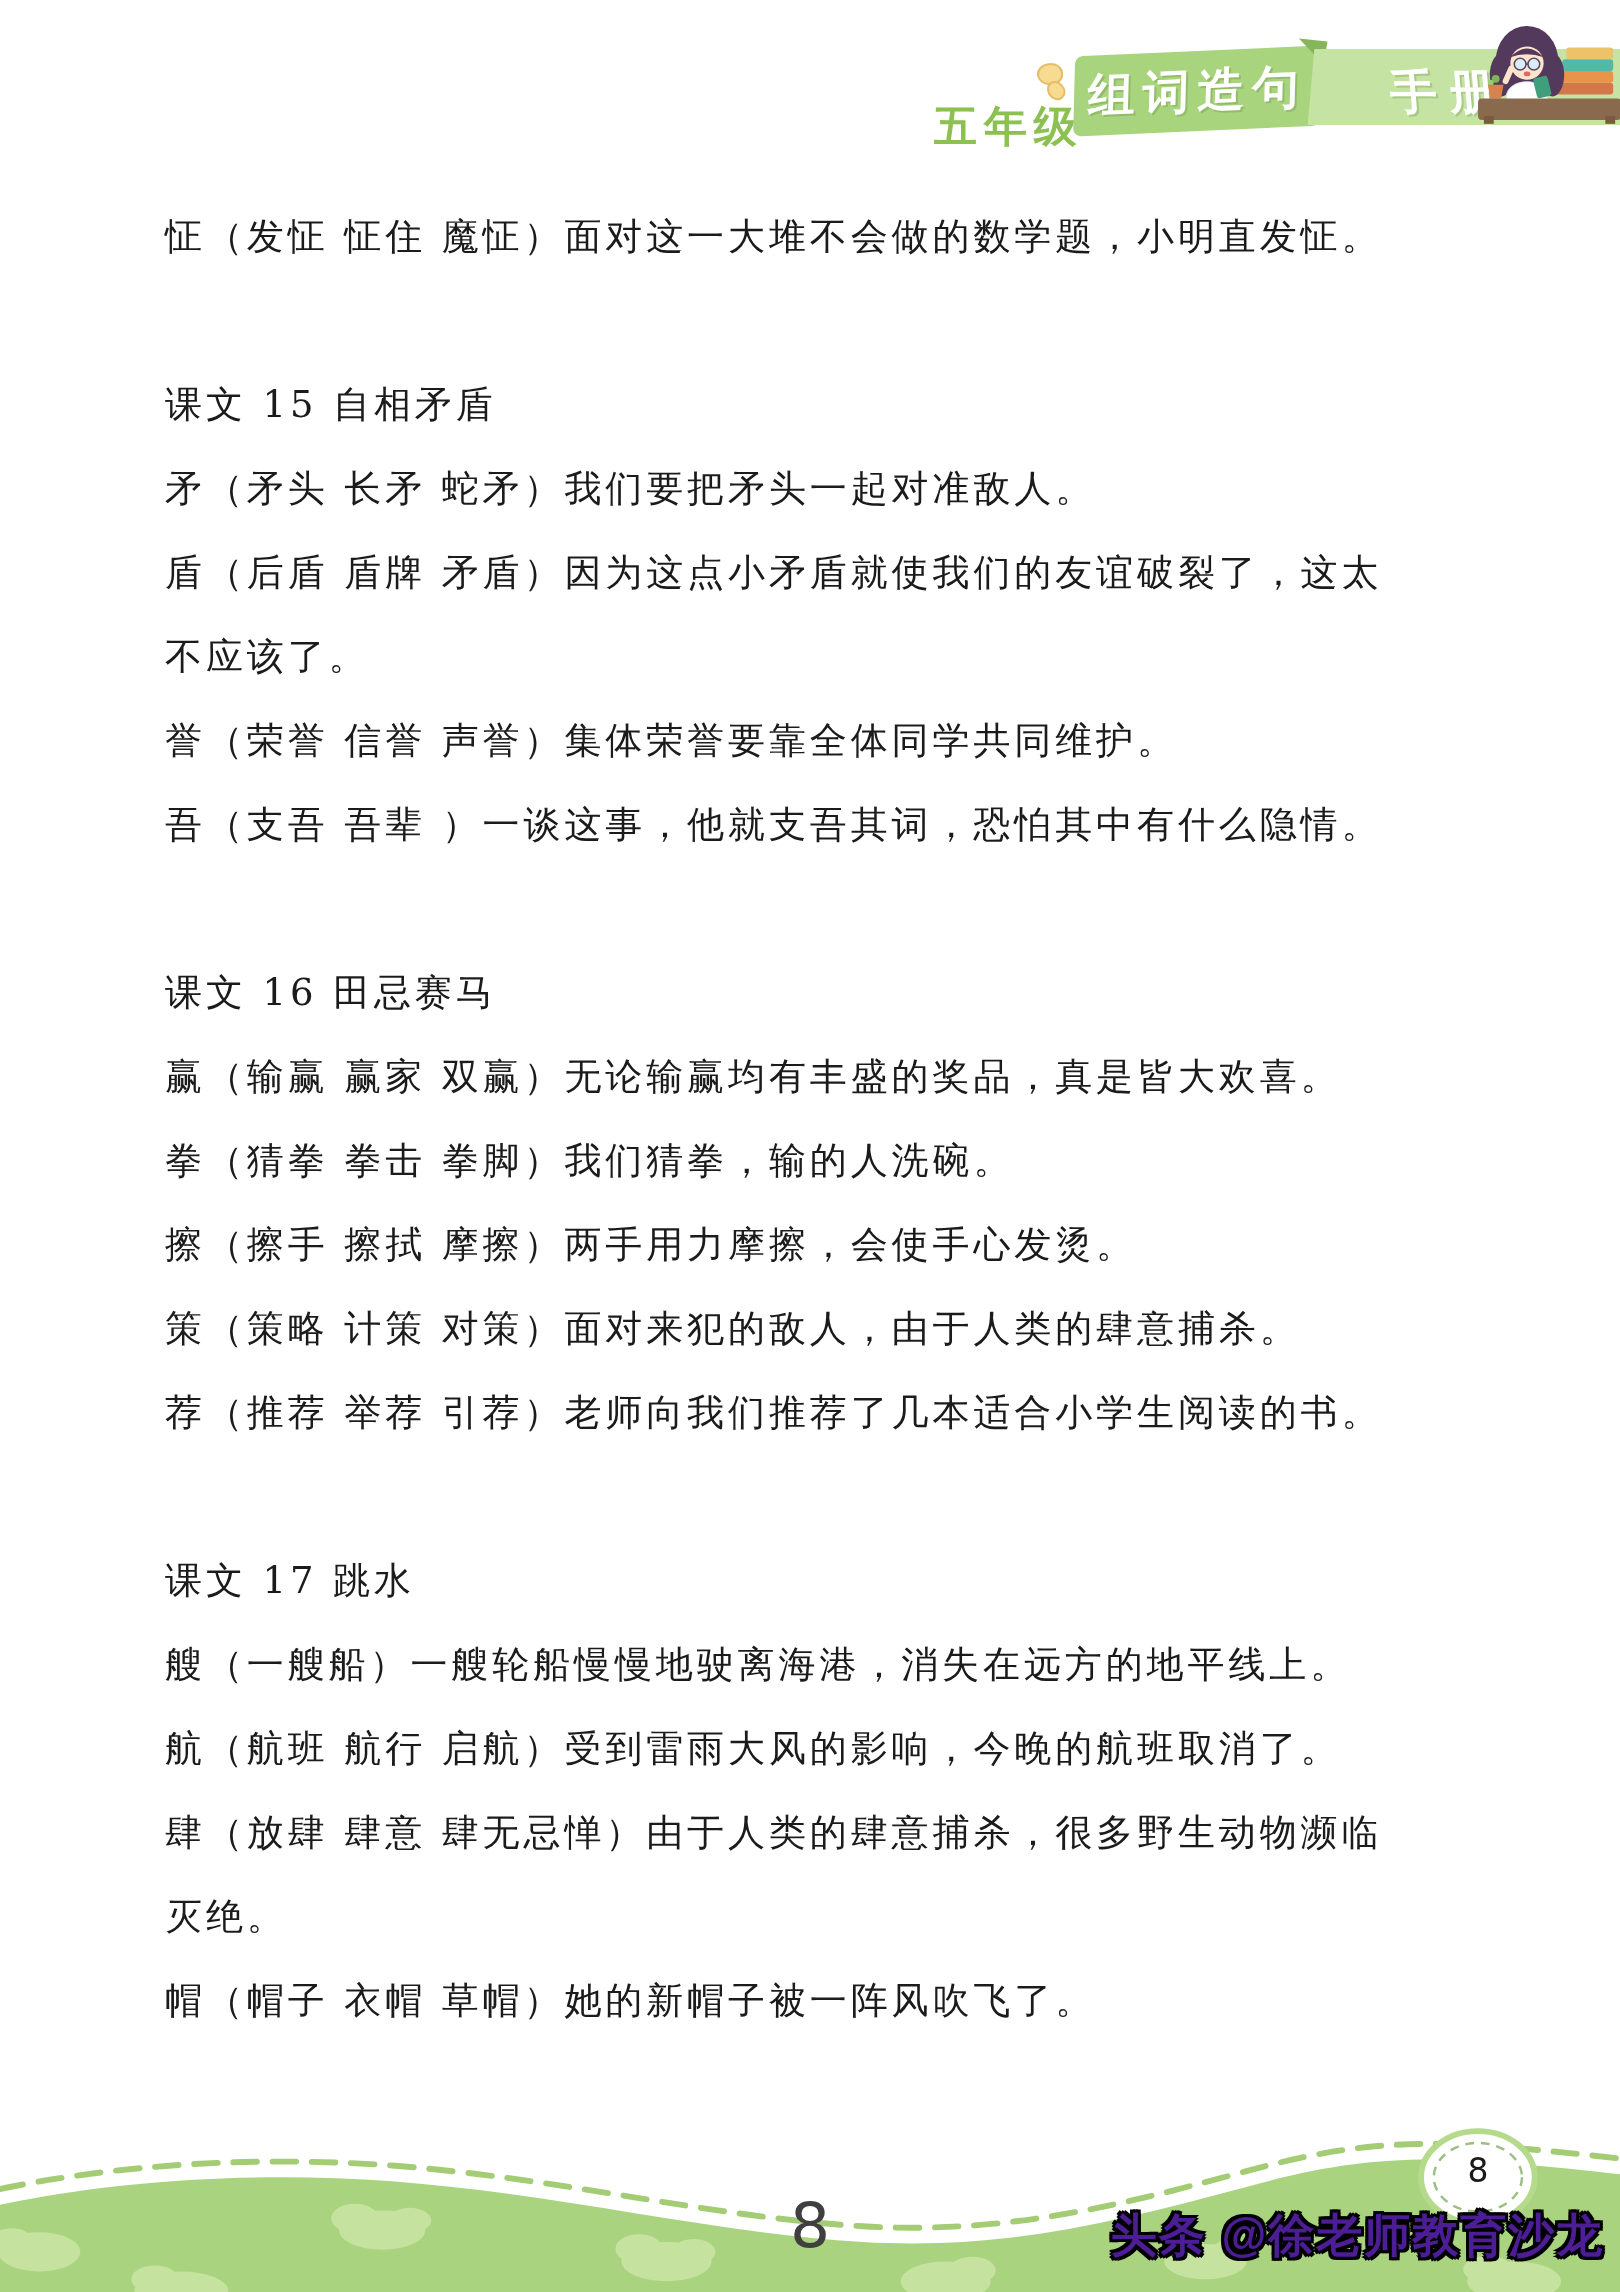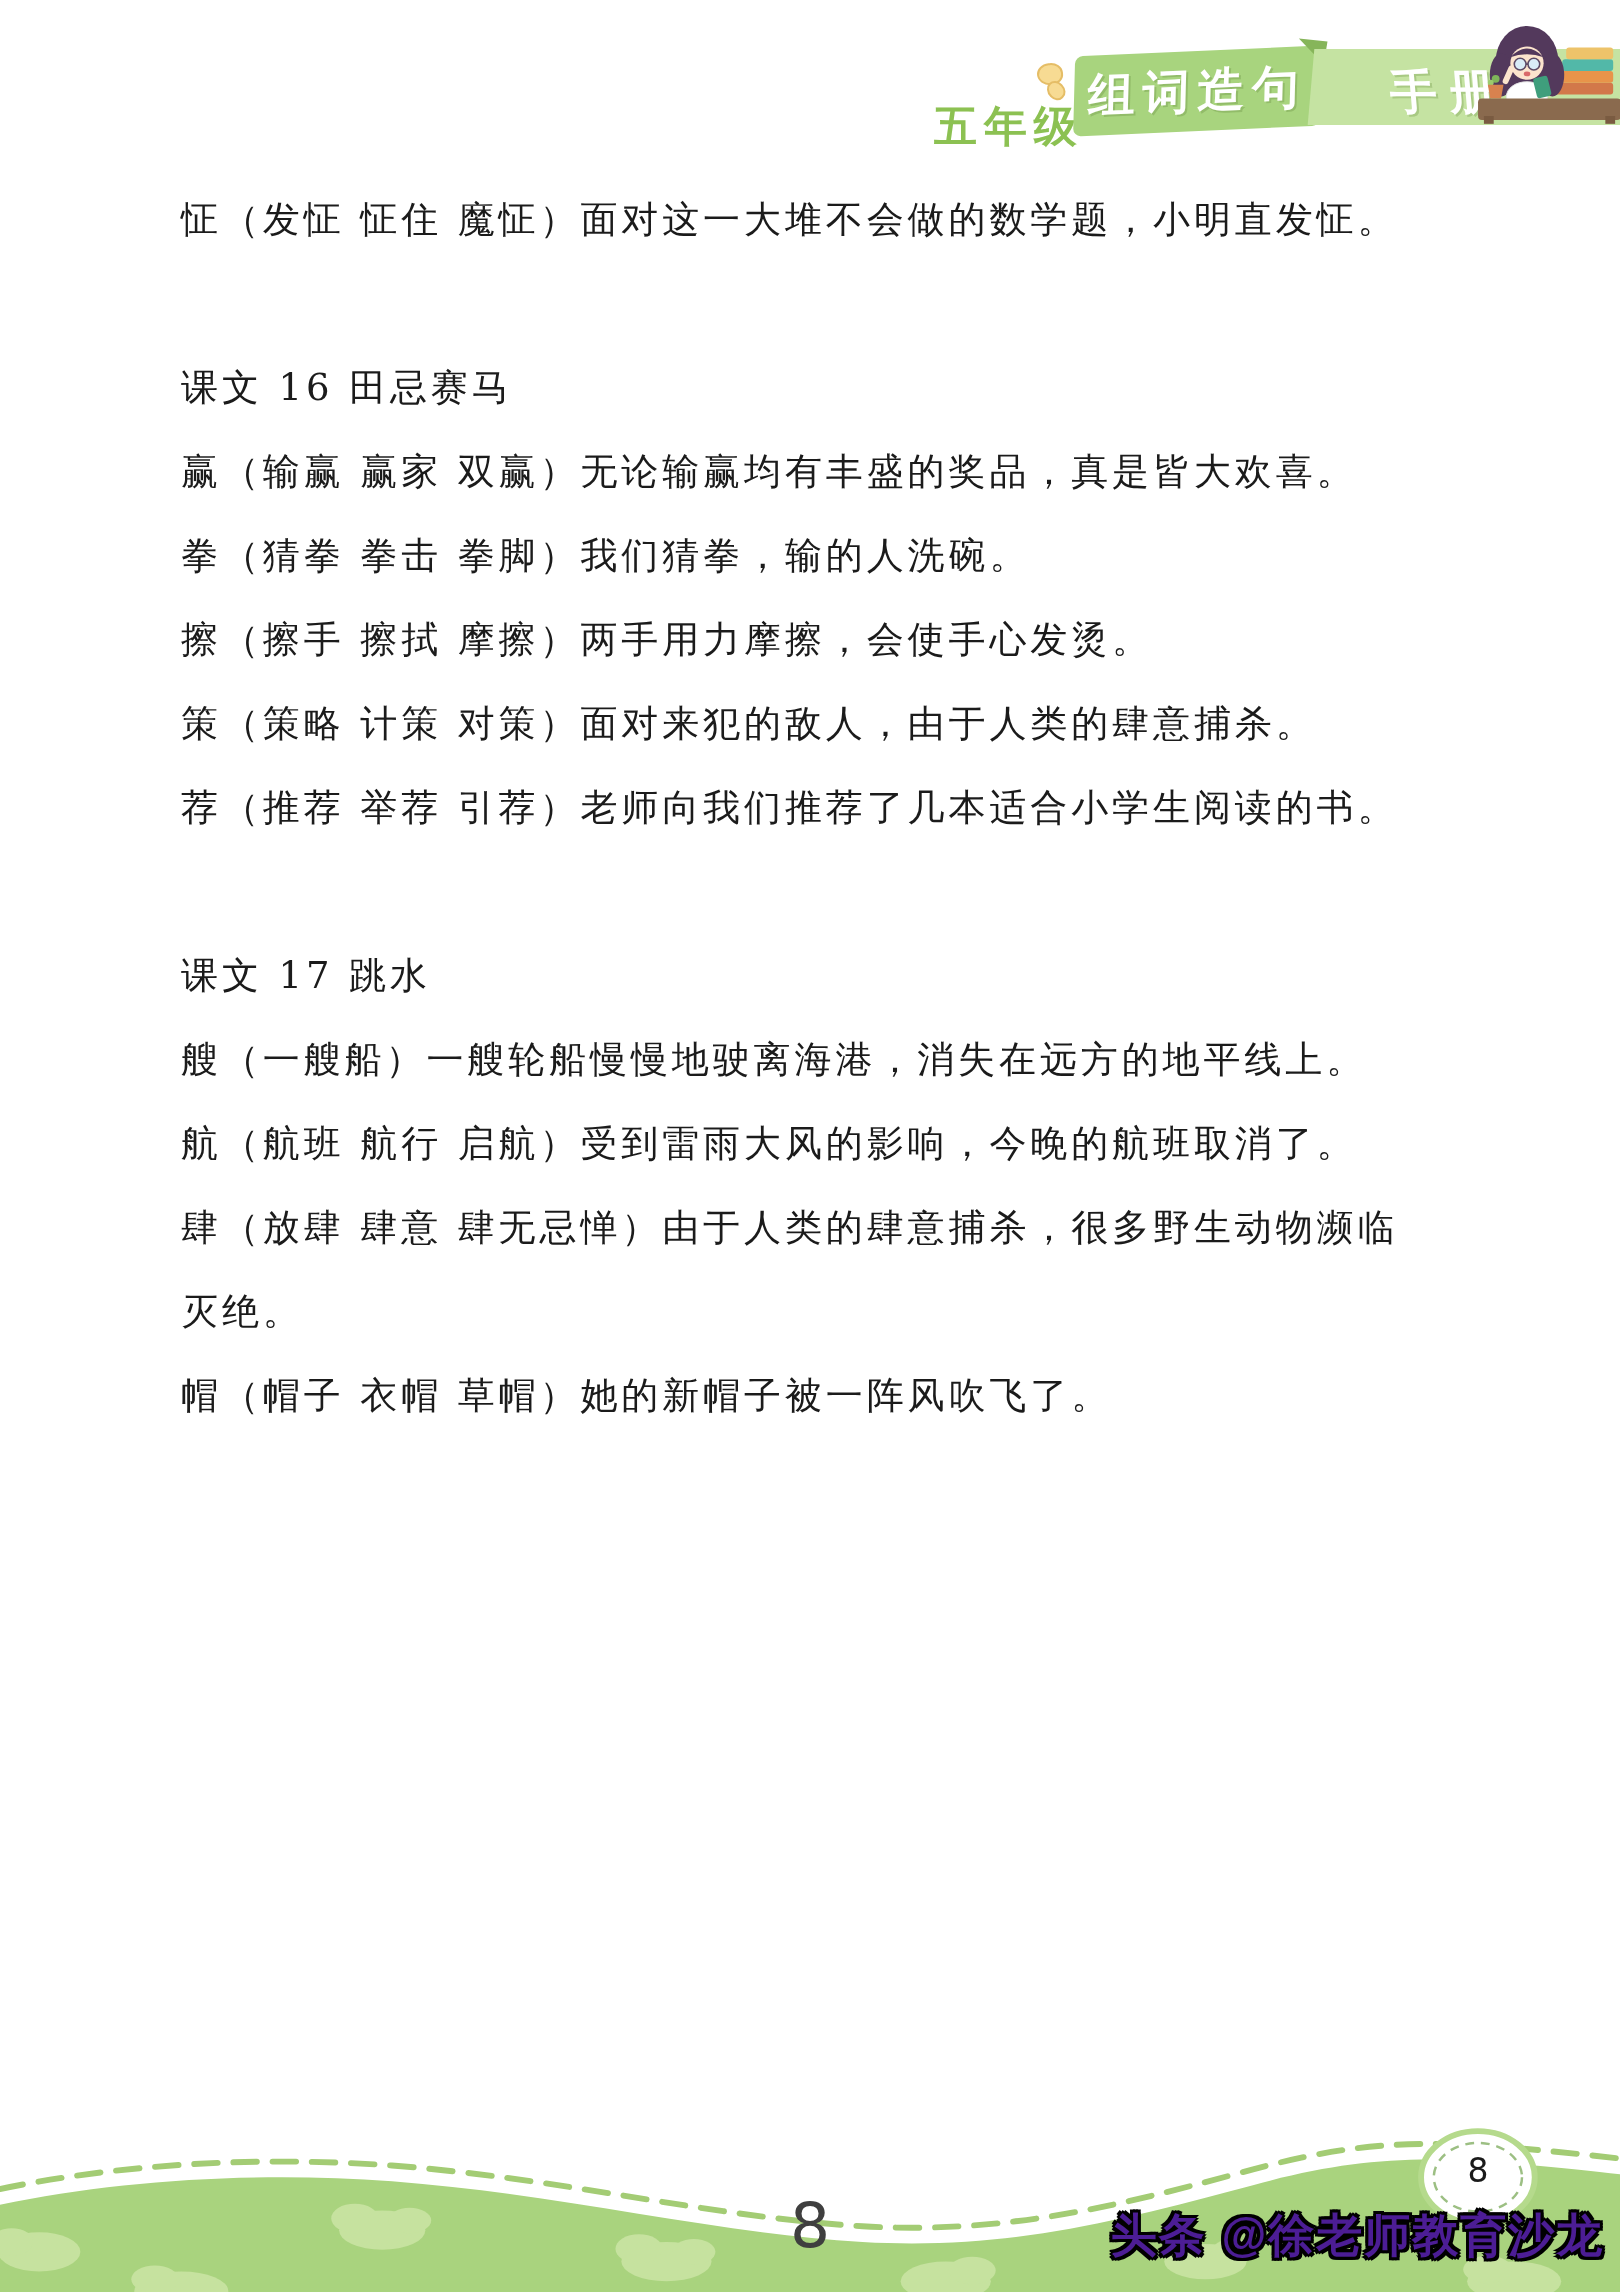--- a/index.html
+++ b/index.html
@@ -58,21 +58,21 @@
   }
   .panel-subtitle{
     font-family:"Liberation Sans",sans-serif;font-weight:700;
     font-size:47px;letter-spacing:11.8px;color:#ffffff;
     padding-left:51px;transform:skewX(5deg);
     text-shadow:2px 2px 0 rgba(140,175,100,.5);
   }
   .girl-art{position:absolute;left:1433px;top:13.7px;width:188px;height:110px;}
 
   
-  .content{position:absolute;left:165px;top:178px;right:108px;margin-left:16px;}
+  .content{position:absolute;left:165px;top:195px;right:108px;}
   .line{
     height:84px;display:flex;align-items:center;
     font-size:37px;letter-spacing:3.9px;color:var(--ink);
     white-space:pre;
   }
   .section{margin-top:84px;}
 
   
   .footer-svg{position:absolute;left:0;bottom:0;width:1620px;height:206px;display:block;}
   .page-number{
@@ -144,20 +144,28 @@
 
       <rect x="46" y="86" width="146" height="22" rx="4" fill="#8a6a4e"></rect>
       <rect x="52" y="104" width="10" height="8" fill="#7a5b41"></rect>
       <rect x="176" y="104" width="10" height="8" fill="#7a5b41"></rect>
     </svg>
   </div>
 
   <div class="content">
     <div class="line">怔（发怔 怔住 魔怔）面对这一大堆不会做的数学题，小明直发怔。</div>
     <div>
+        <div class="section">
+          <div class="line heading">课文 15 自相矛盾</div>
+          <div class="line">矛（矛头 长矛 蛇矛）我们要把矛头一起对准敌人。</div>
+          <div class="line">盾（后盾 盾牌 矛盾）因为这点小矛盾就使我们的友谊破裂了，这太</div>
+          <div class="line">不应该了。</div>
+          <div class="line">誉（荣誉 信誉 声誉）集体荣誉要靠全体同学共同维护。</div>
+          <div class="line">吾（支吾 吾辈 ）一谈这事，他就支吾其词，恐怕其中有什么隐情。</div>
+        </div>
         <div class="section">
           <div class="line heading">课文 16 田忌赛马</div>
           <div class="line">赢（输赢 赢家 双赢）无论输赢均有丰盛的奖品，真是皆大欢喜。</div>
           <div class="line">拳（猜拳 拳击 拳脚）我们猜拳，输的人洗碗。</div>
           <div class="line">擦（擦手 擦拭 摩擦）两手用力摩擦，会使手心发烫。</div>
           <div class="line">策（策略 计策 对策）面对来犯的敌人，由于人类的肆意捕杀。</div>
           <div class="line">荐（推荐 举荐 引荐）老师向我们推荐了几本适合小学生阅读的书。</div>
         </div>
         <div class="section">
           <div class="line heading">课文 17 跳水</div>

